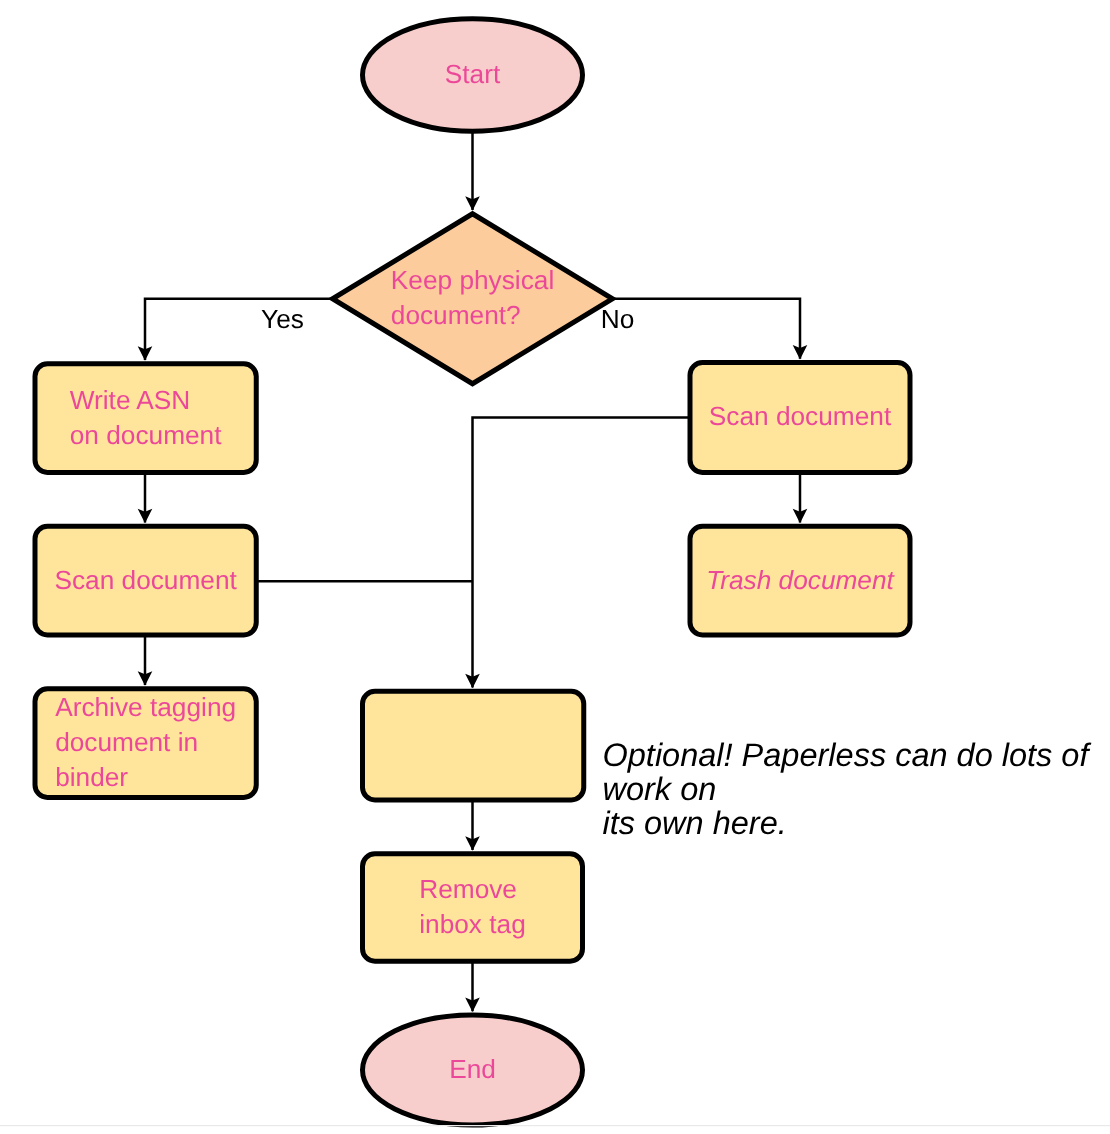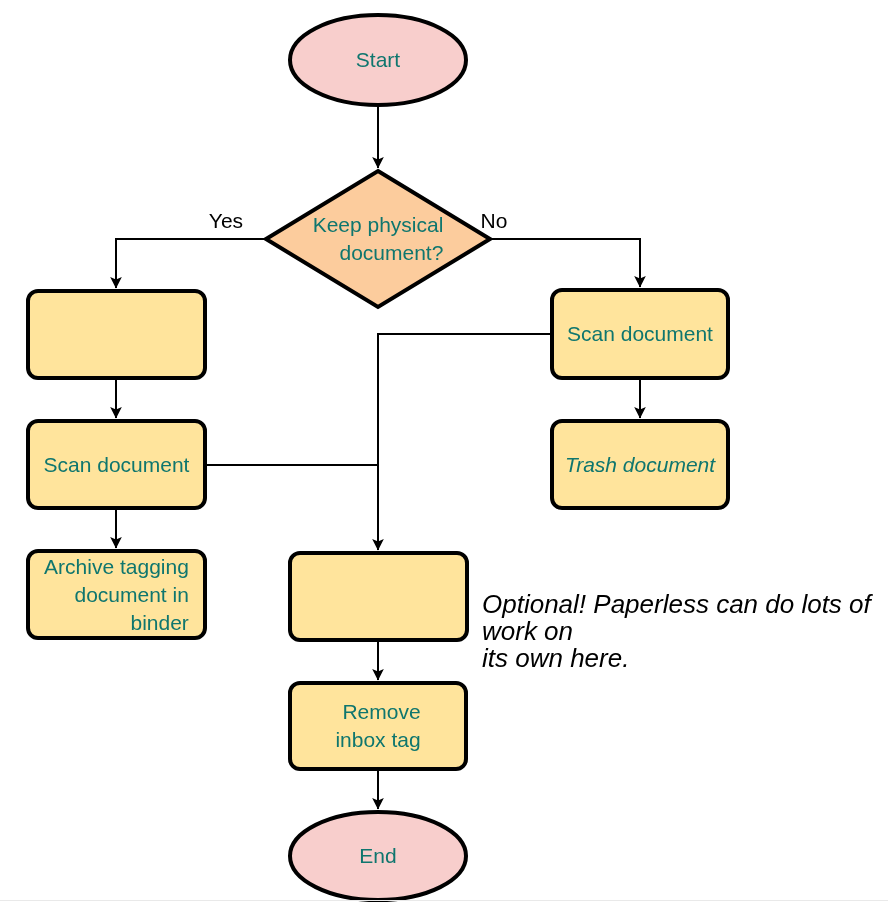--- a/index.html
+++ b/index.html
@@ -14,34 +14,35 @@
   }
   #diagram-svg { position: absolute; left: 0; top: 0; }
   .shape { stroke: #000000; stroke-width: 4; }
   .edge { stroke: #000000; stroke-width: 2; fill: none; }
   .arrowhead { fill: #000000; stroke: none; }
   .node-label {
     position: absolute;
     display: flex;
     align-items: center;
     justify-content: center;
-    text-align: right;
+    text-align: left;
     white-space: pre-line;
     font-size: 21px;
     line-height: 28px;
-    color: #0f766e;
+    color: #ec4899;
     pointer-events: none;
   }
   .edge-label {
     position: absolute;
     display: flex;
     align-items: center;
     justify-content: center;
     font-size: 21px;
     color: #000000;
+    margin-top: 35px;
   }
   .annotation {
     position: absolute;
     left: 482px;
     top: 591px;
     width: 402px;
     font-size: 26px;
     line-height: 27px;
     font-style: italic;
     white-space: pre-line;
@@ -85,20 +86,22 @@
     <rect class="shape" x="552" y="290" width="176" height="88" rx="10" fill="#FFE49C"></rect>
     <rect class="shape" x="552" y="421" width="176" height="87" rx="10" fill="#FFE49C"></rect>
     <rect class="shape" x="290" y="553" width="177" height="87" rx="10" fill="#FFE49C"></rect>
     <rect class="shape" x="290" y="683" width="176" height="86" rx="10" fill="#FFE49C"></rect>
     <ellipse class="shape" cx="378" cy="856" rx="88" ry="44" fill="#F8CECC"></ellipse>
   </svg>
 
   <div class="node-label" style="left:290px; top:15px; width:176px; height:90px;">Start</div>
   <div class="node-label" style="left:276px; top:172px; width:204px; height:134px;">Keep physical
 document?</div>
+  <div class="node-label" style="left:28px; top:291px; width:177px; height:87px;">Write ASN
+on document</div>
   <div class="node-label" style="left:28px; top:421px; width:177px; height:87px;">Scan document</div>
   <div class="node-label" style="left:28px; top:551px; width:177px; height:87px;">Archive tagging
 document in
 binder</div>
   <div class="node-label" style="left:552px; top:290px; width:176px; height:88px;">Scan document</div>
   <div class="node-label" style="left:552px; top:421px; width:176px; height:87px;font-style:italic;">Trash document</div>
   <div class="node-label" style="left:290px; top:812px; width:176px; height:88px;">End</div>
   <div class="node-label" style="left:290px; top:683px; width:176px; height:86px;">Remove
 inbox tag</div>
 

